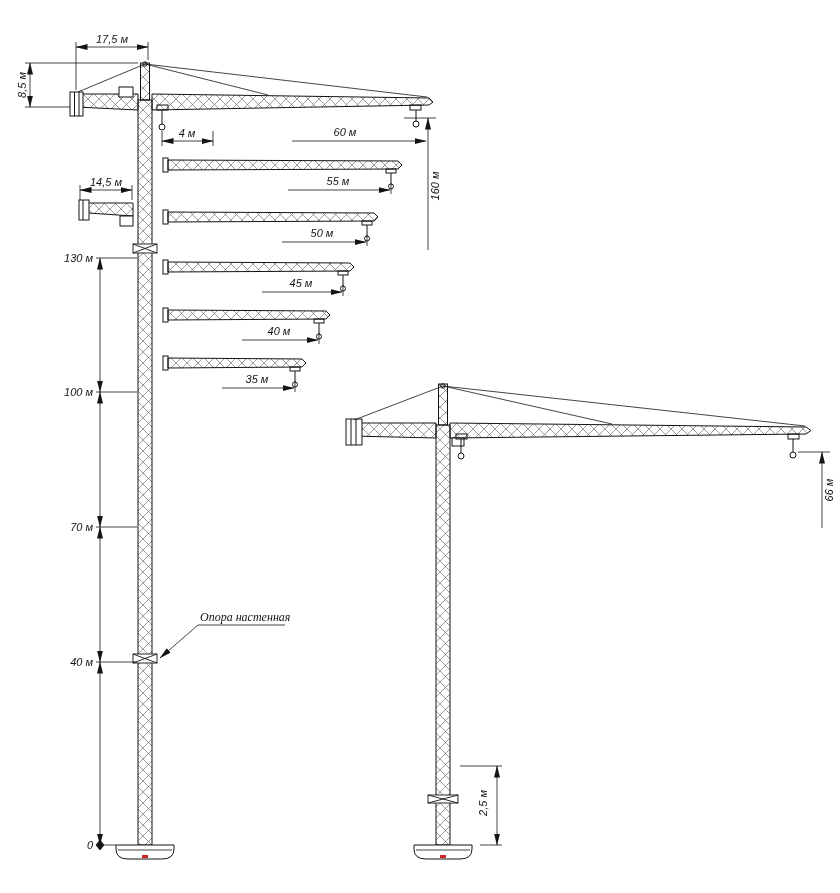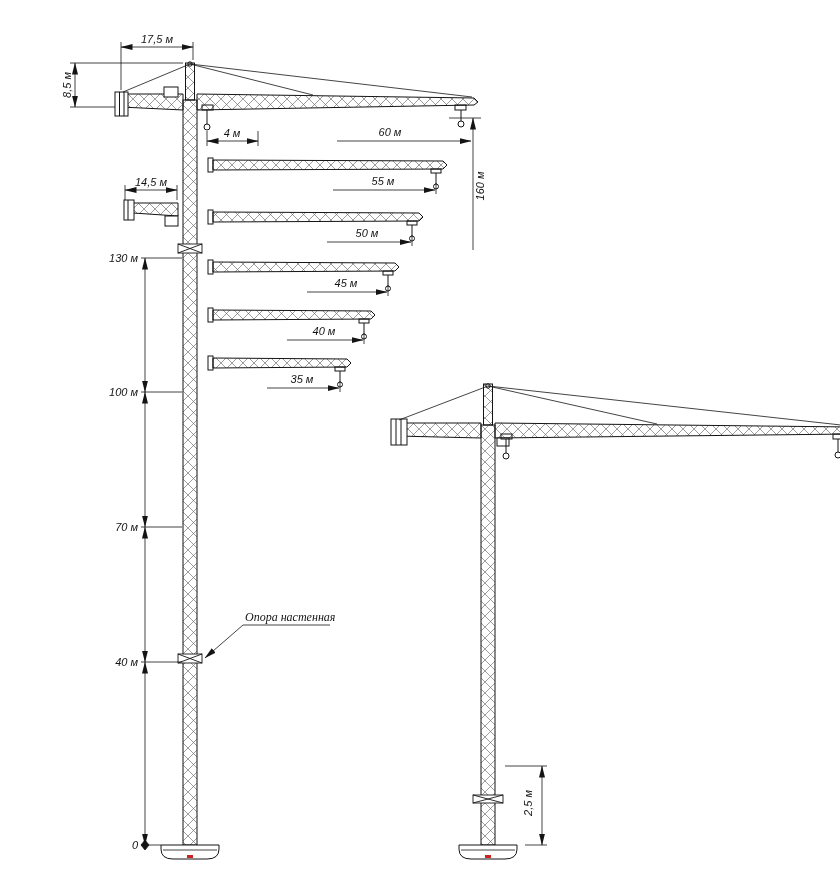--- a/index.html
+++ b/index.html
@@ -1,16 +1,16 @@
 <!DOCTYPE html>
 <html><head>
 <meta charset="utf-8">
 <style>
   html,body{margin:0;padding:0;background:#ffffff;}
-  .stage{width:748px;height:893px;position:relative;background:#fff;padding-left:45px;}
+  .stage{width:748px;height:893px;position:relative;background:#fff;}
   svg{display:block;}
   .lbl{font:italic 11px "Liberation Sans", sans-serif; fill:#141414;}
   .note{font:italic 12px "Liberation Serif", serif; fill:#141414;}
 </style>
 </head>
 <body>
 
 <div class="stage">
 <svg width="840" height="893" viewBox="0 0 840 893">
   <defs>

